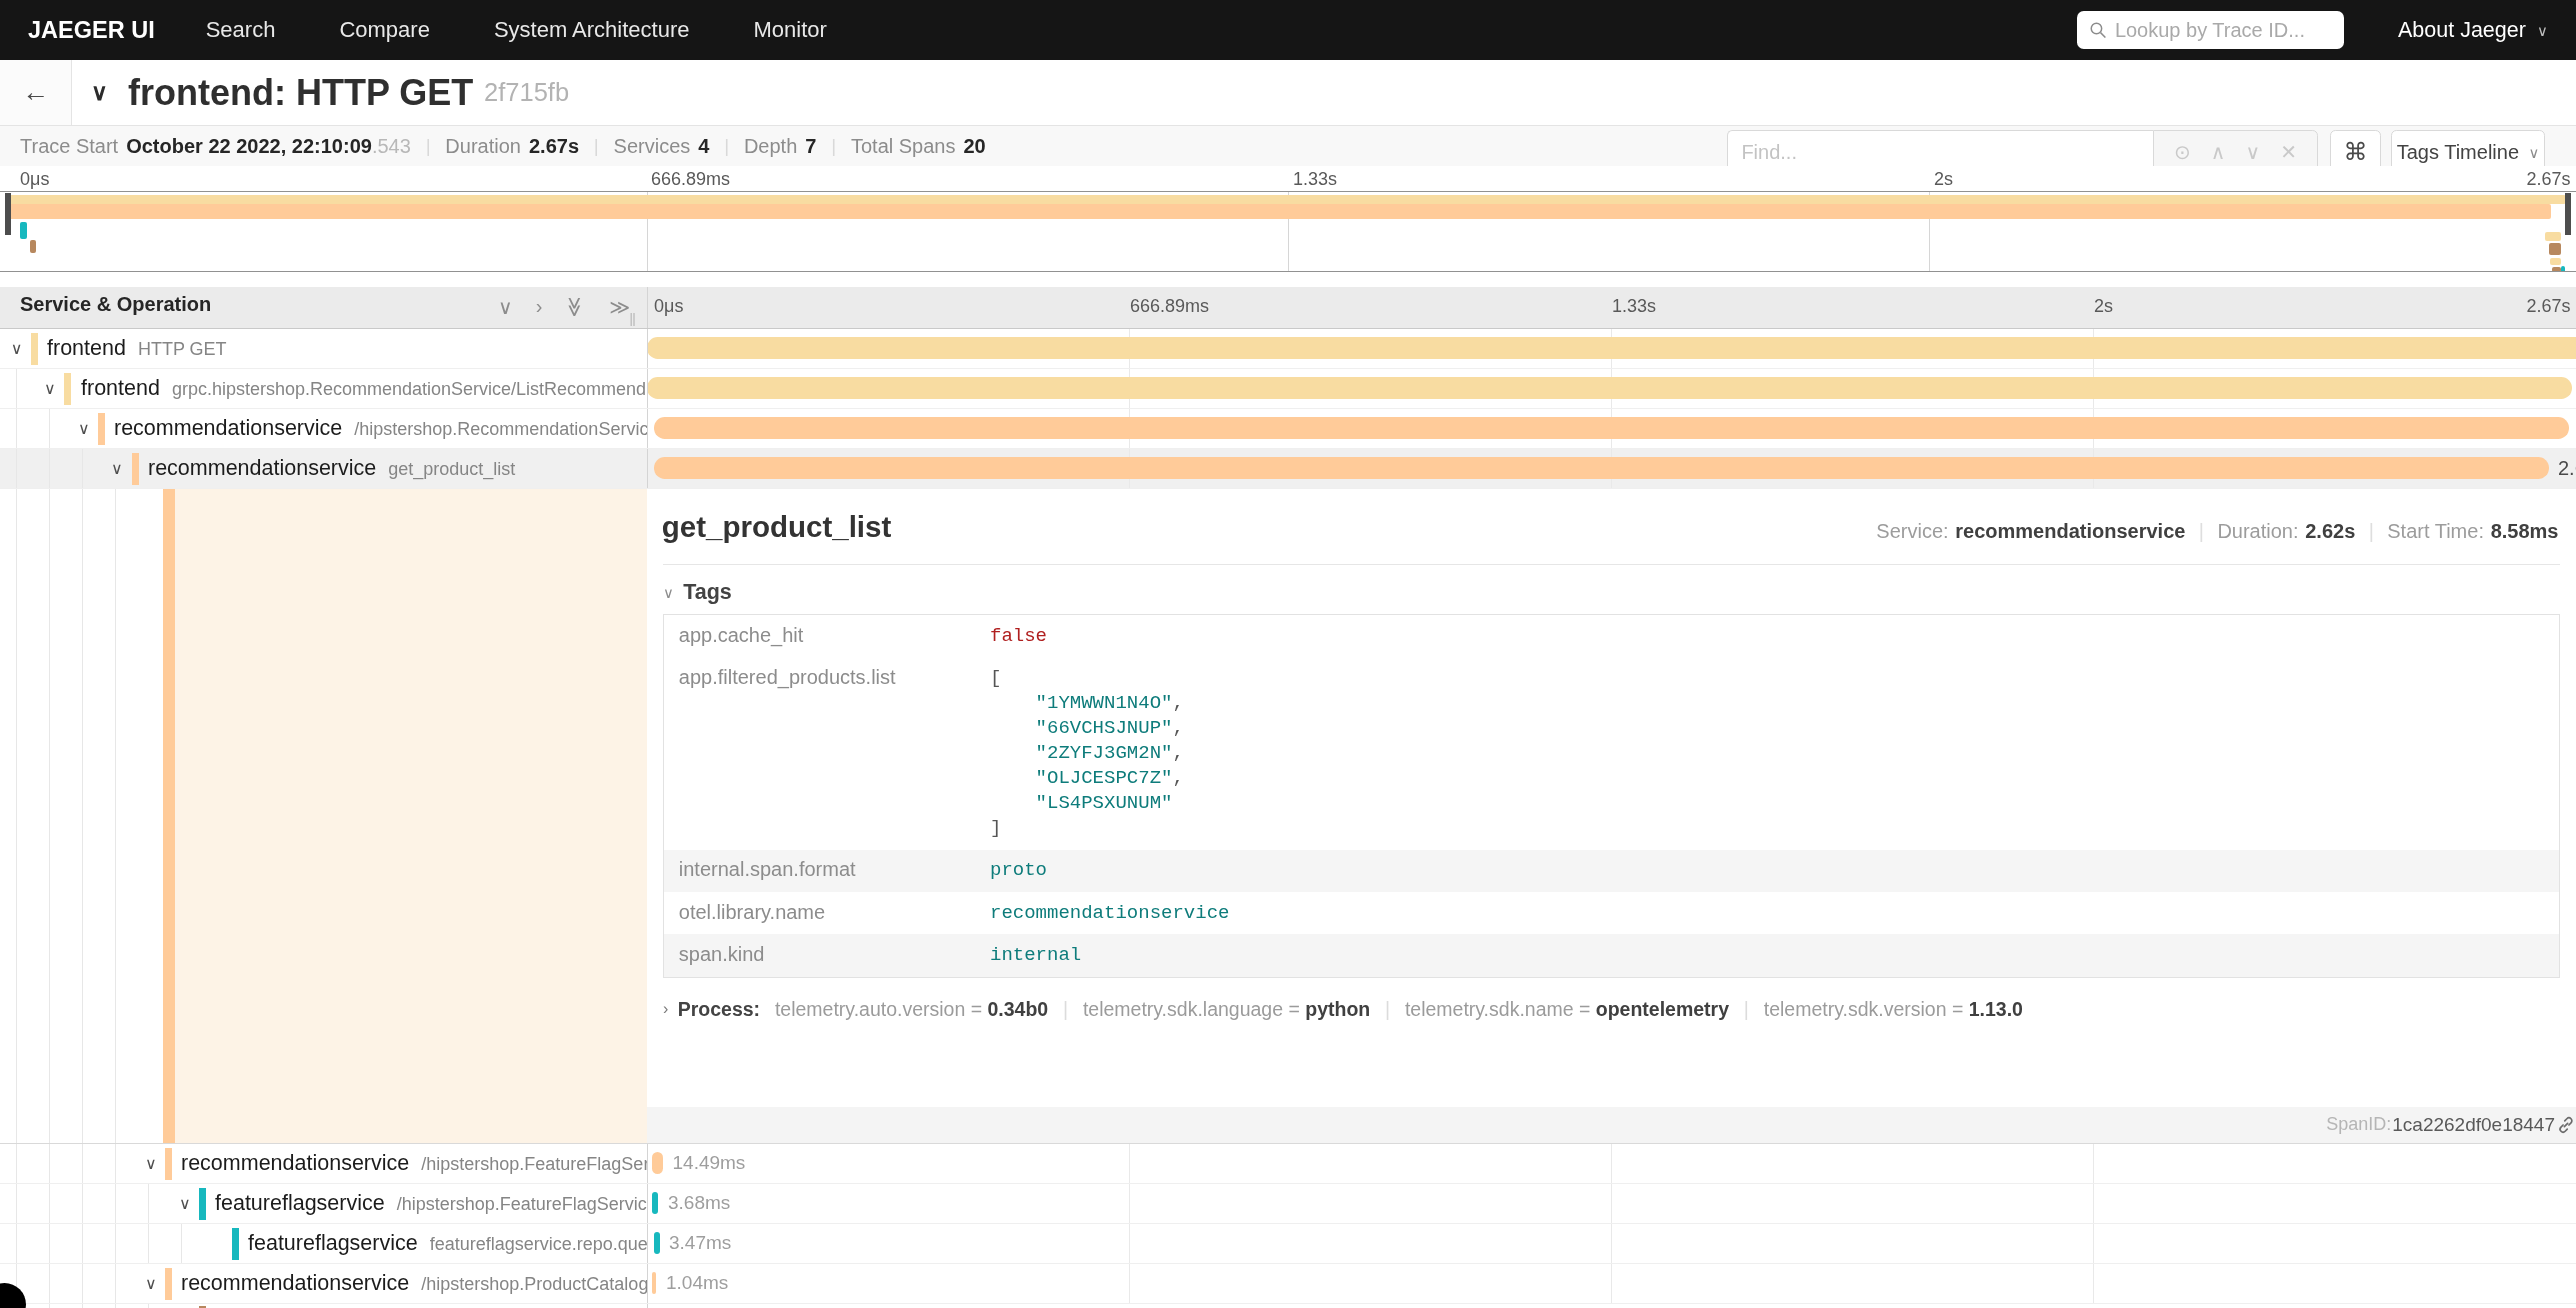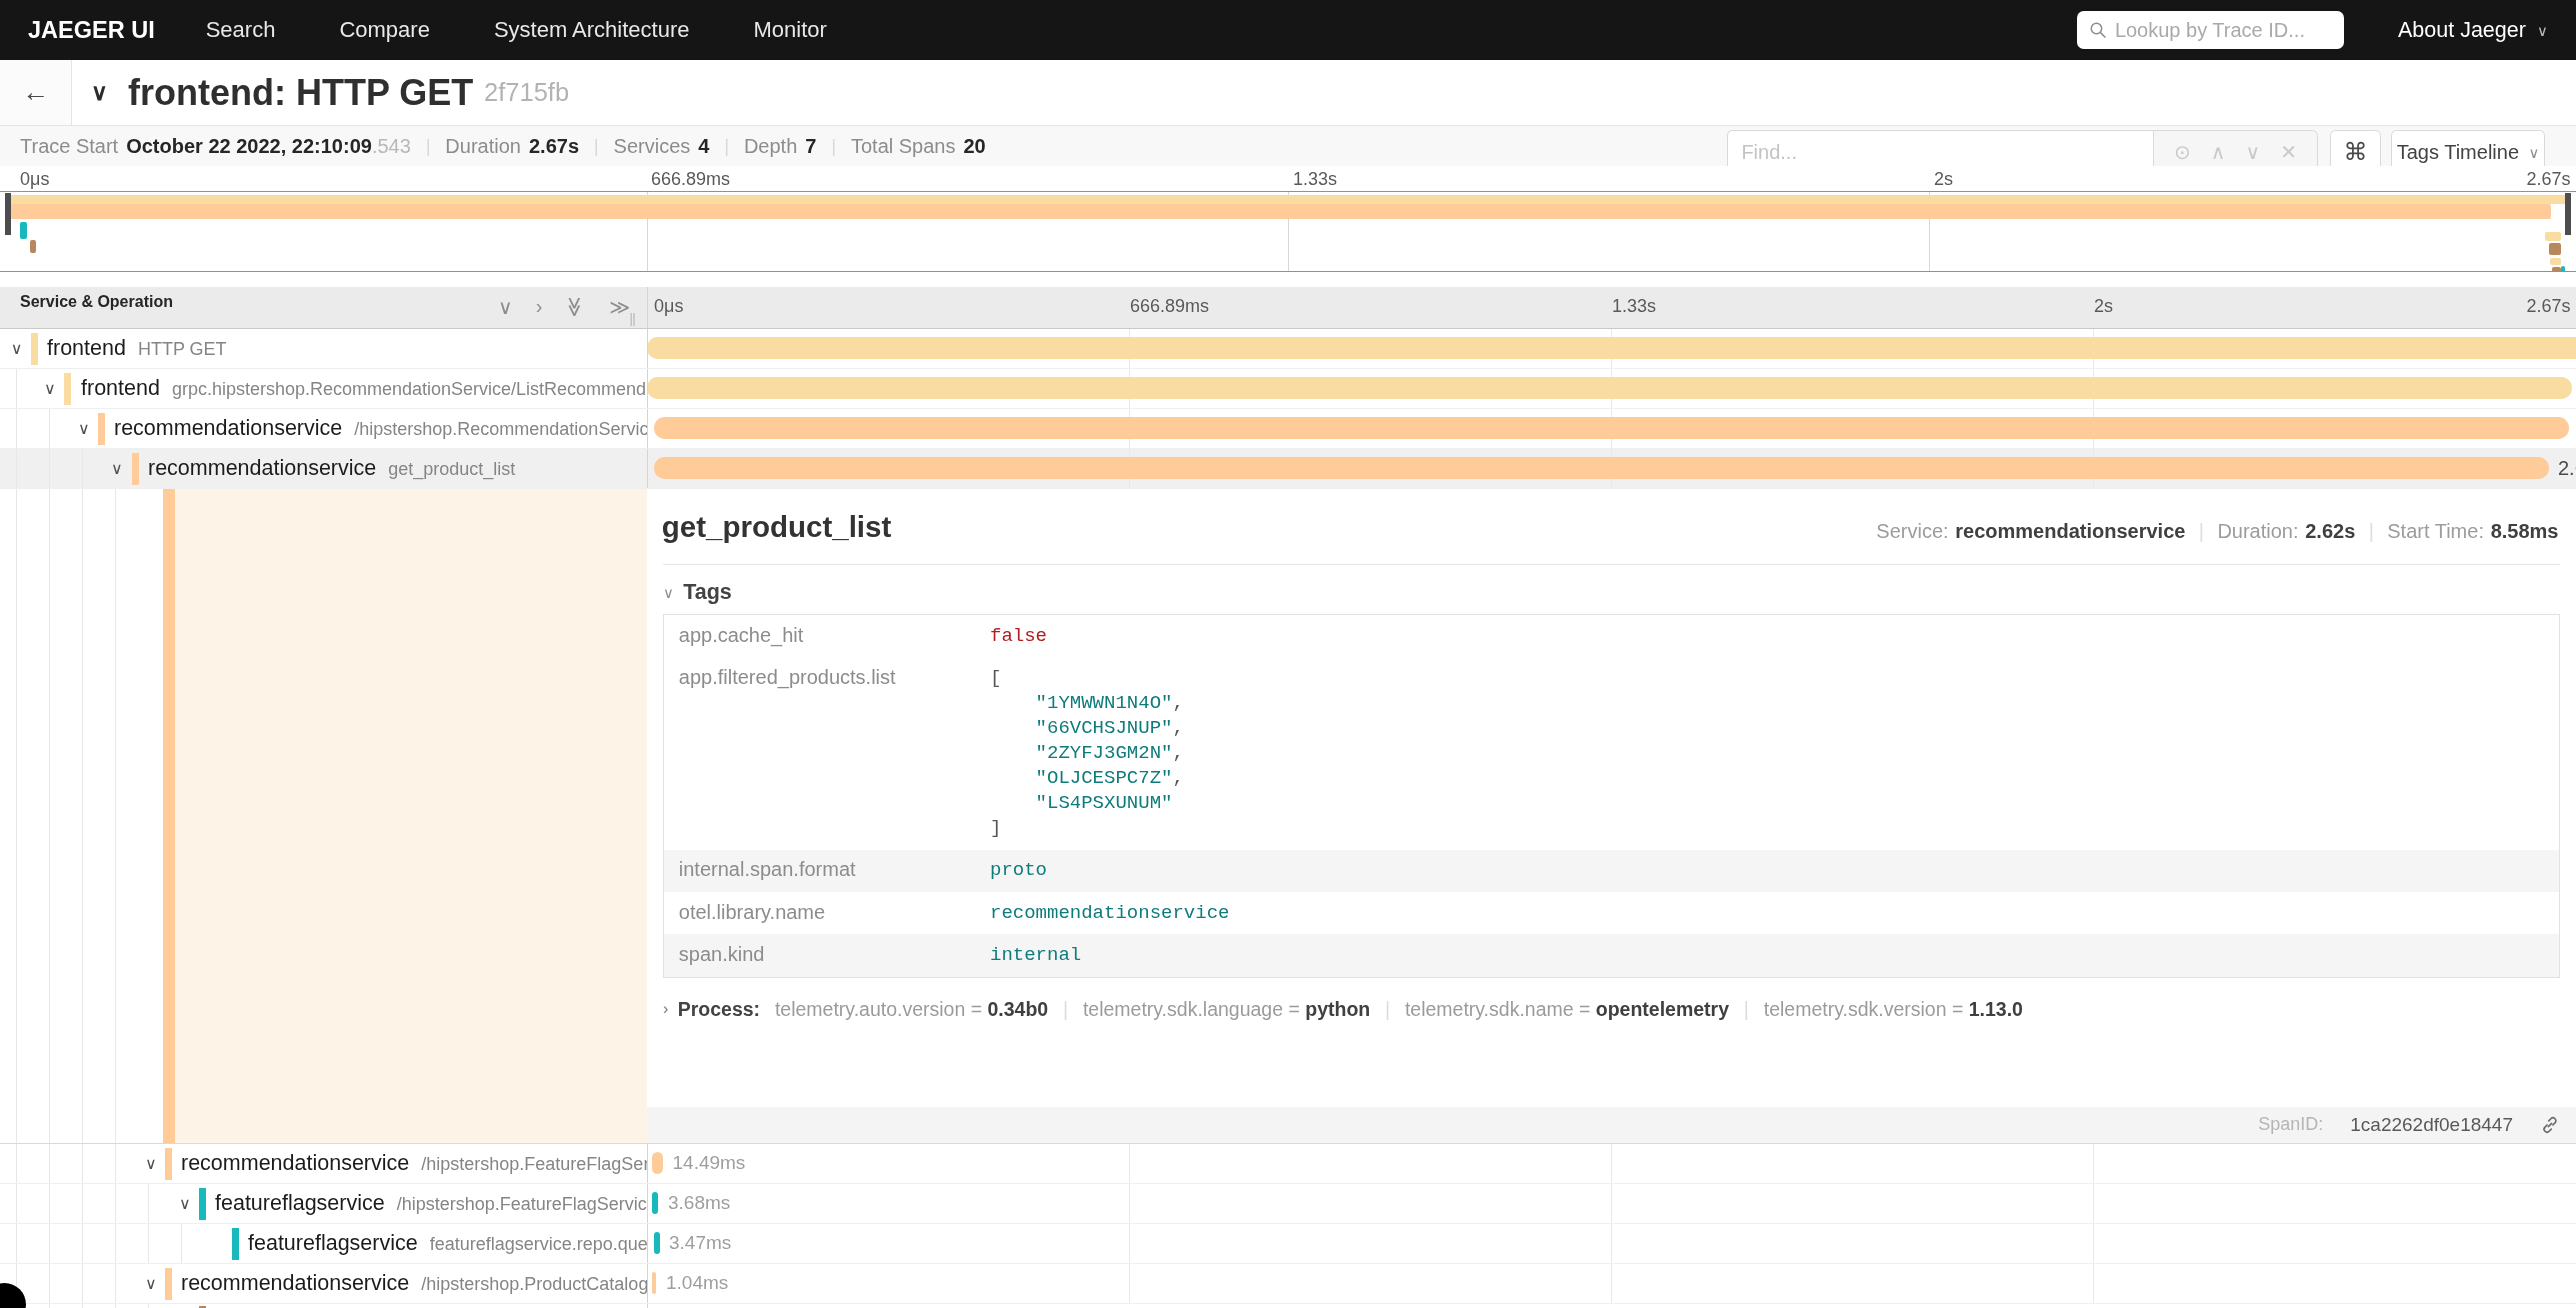--- a/index.html
+++ b/index.html
@@ -59,21 +59,21 @@
   .mini-ticks { height:25px; position:relative; background:#fff; font-size:17.5px; color:#595959; }
   .mini-ticks div { position:absolute; top:2.7px; }
   .minimap { position:relative; height:81px; border-top:1.3px solid #919191; border-bottom:1.3px solid #919191;
     background:#fff; overflow:hidden; cursor:crosshair; }
   .minimap .grid { position:absolute; top:0; bottom:0; width:1.3px; background:#d6d6d6; }
   .mini-bar { position:absolute; }
   .mm-gap { height:14.8px; background:#fff; }
 
   
   .tl-header { position:relative; height:42px; background:#ebebeb; border-bottom:1.3px solid #c9c9c9; }
-  .tlh-title { position:absolute; left:20px; top:6.7px; font-size:16px; font-weight:bold; color:#262626; }
+  .tlh-title { position:absolute; left:20px; top:6.7px; font-size:20px; font-weight:bold; color:#262626; }
   .tlh-icons { position:absolute; left:498px; top:8px; display:flex; gap:23px; color:#8c8c8c; font-size:20px; }
   .tlh-icons span { cursor:pointer; }
   .rot90 { display:inline-block; transform:rotate(90deg); }
   .grip { position:absolute; left:629px; top:23px; color:#c0c0c0; font-size:17.5px; letter-spacing:1.3px; cursor:col-resize; }
   .tick { position:absolute; top:9.4px; font-size:18px; color:#595959; }
   .col-divider { position:absolute; top:0; bottom:0; left:647px; width:0.7px; background:#d4d4d4; }
 
   
   .rows { position:relative; }
   .span-row { position:relative; height:40px; border-bottom:0.7px solid #efefef; background:#fff; }
@@ -112,21 +112,21 @@
   .tag-key { width:326px; padding-left:14.8px; font-size:20px; color:#8c8c8c; flex-shrink:0; }
   .tag-val { font-family:"Liberation Mono", monospace; font-size:19px; line-height:25px; white-space:pre; }
   .v-bool { color:#b01f1f; } .v-num { color:#1f1fd1; } .v-str { color:#0e7c7b; } .v-punc { color:#555; }
   .process-line { display:flex; align-items:center; margin:20px 0 0 16px; font-size:19.5px; }
   .proc-chevron { color:#7a7a7a; font-size:16px; margin-right:9.4px; }
   .proc-label { font-weight:bold; color:#434343; margin-right:14.8px; }
   .proc-k { color:#9b9b9b; } .proc-eq { color:#9b9b9b; margin:0 5.4px; }
   .proc-v { color:#404040; font-weight:bold; }
   .proc-sep { color:#dcdcdc; margin:0 14.8px; }
   .spanid-strip { position:absolute; left:0; right:0; bottom:0; height:36px; background:#f4f4f4;
-    display:flex; align-items:center; justify-content:flex-end; padding-right:16px; gap:27px; }
+    display:flex; align-items:center; justify-content:flex-end; padding-right:0; gap:1px; }
   .spanid-label { color:#b5b5b5; font-size:18px; }
   .spanid-value { color:#595959; font-size:19px; }
   .link-icon { cursor:pointer; display:flex; align-items:center; }
 
   .partial-row { position:relative; height:8px; background:#fff; overflow:hidden; }
   .corner { position:absolute; left:-17.5px; bottom:-17.5px; width:43px; height:43px; background:#000; border-radius:50%; }
 </style>
 </head>
 <body>
 

